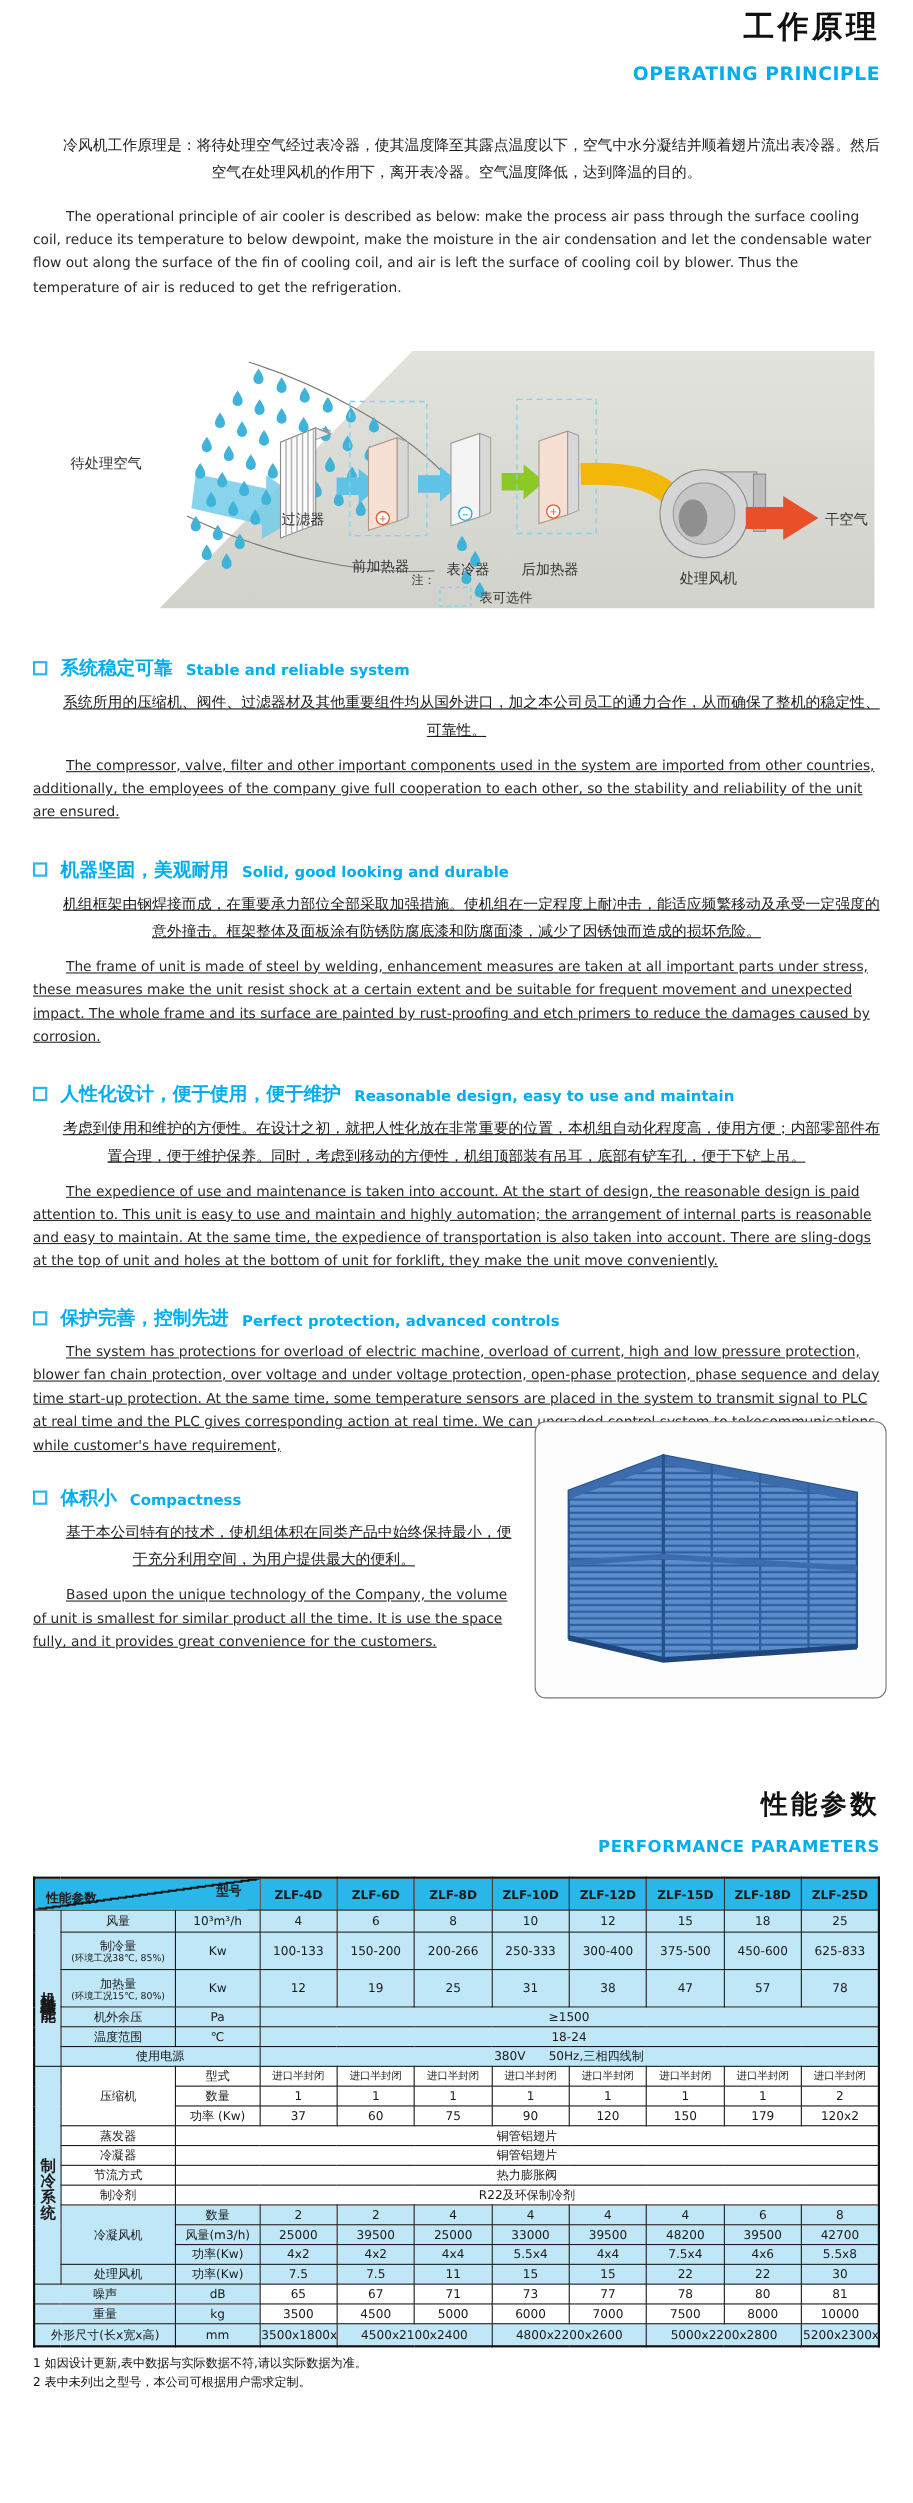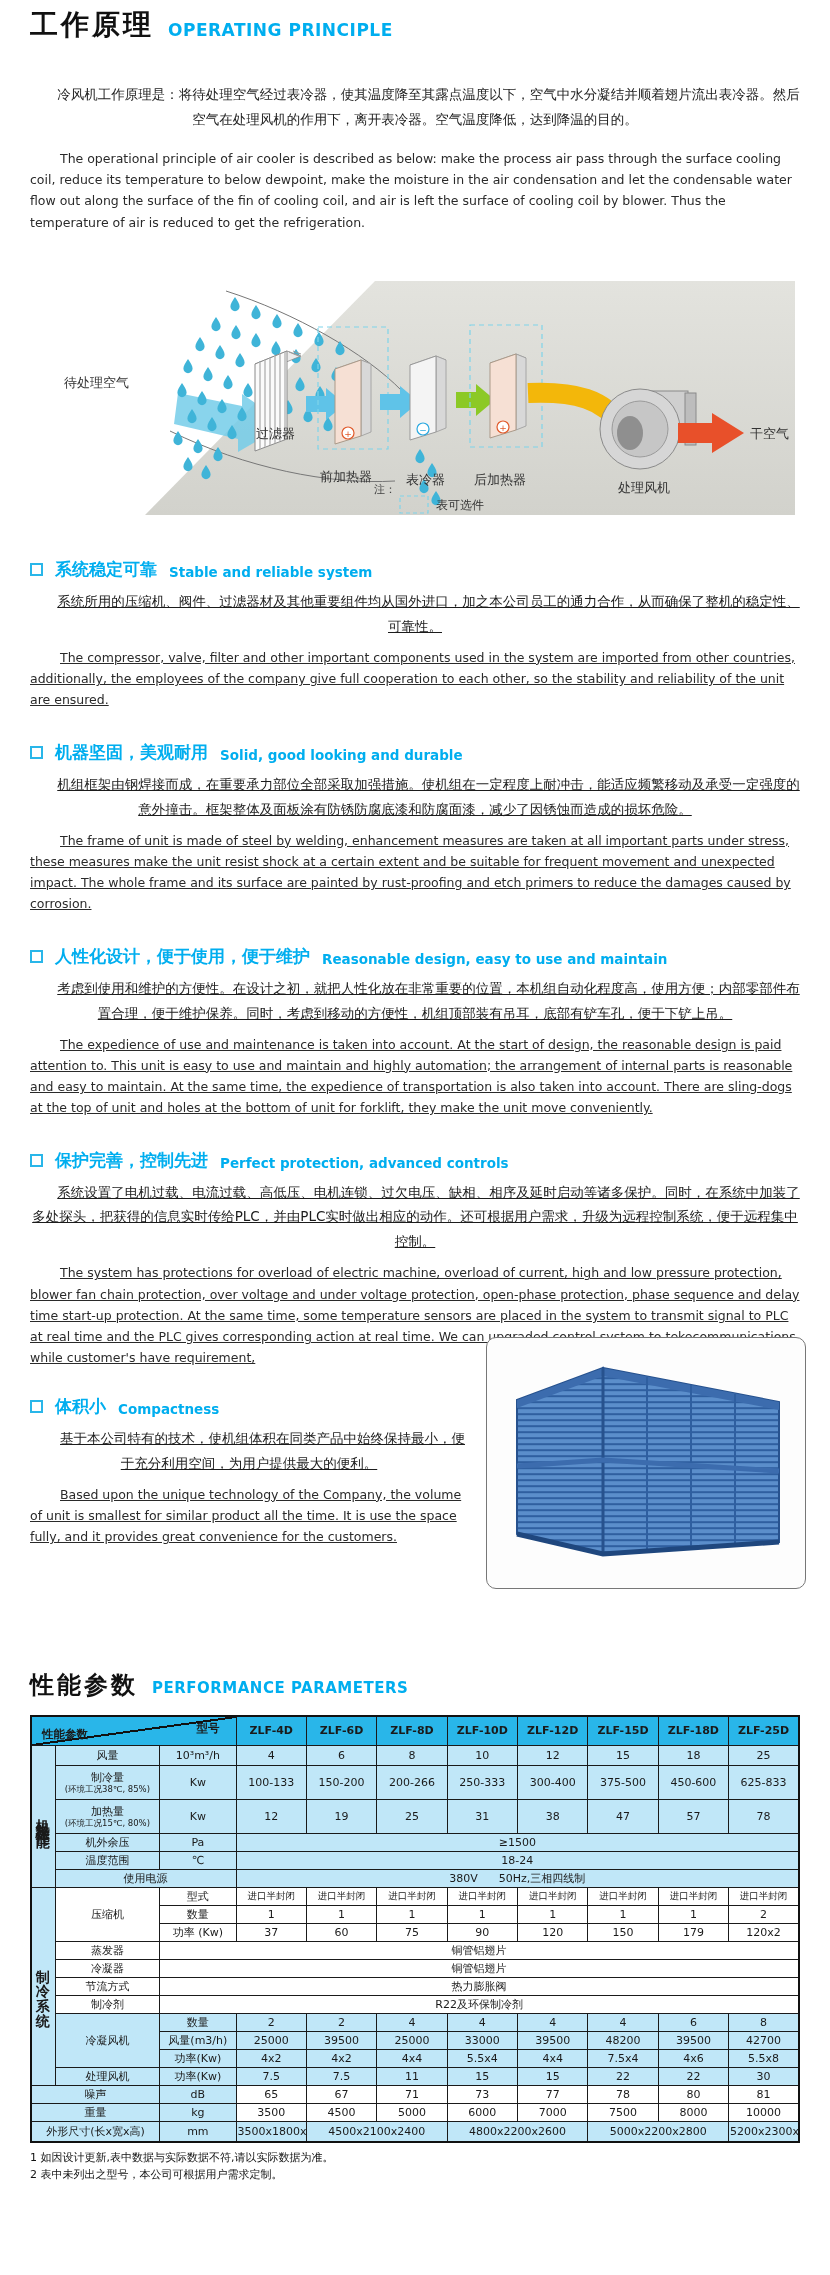--- a/index.html
+++ b/index.html
@@ -1,19 +1,19 @@
 <!DOCTYPE html>
 <html><head>
 <meta charset="utf-8">
 <style>
   html,body{margin:0;padding:0;background:#fff;}
   body{width:830px;height:2275px;overflow:hidden;font-family:"DejaVu Sans","Liberation Sans",sans-serif;color:#1a1a1a;}
   .page{padding:6px 30px 0 30px;width:770px;}
   
-  .h1row{display:flex;align-items:flex-end;gap:14px;}
+  .h1row{display:flex;align-items:flex-end;gap:14px;flex-direction:column;}
   .h1-cn{font-size:28px;font-weight:bold;letter-spacing:3px;color:#111;}
   .h1-en{font-size:17px;font-weight:bold;color:#00aeef;padding-bottom:4px;letter-spacing:.5px;}
   
   .cn-para{font-size:13.5px;line-height:1.85;text-indent:2em;color:#1c1c1c;margin:0;text-align:center;}
   .en-para{font-size:12.5px;line-height:1.7;text-indent:2.4em;color:#2a2a2a;margin:0;}
   .mt38{margin-top:38px;} .mt16{margin-top:16px;} .mt8{margin-top:8px;text-decoration:underline;}
   
   .diagram{margin-top:10px;position:relative;height:285px;}
   
   .feat-head{display:flex;align-items:flex-end;gap:12px;margin-top:30px;}
@@ -226,21 +226,20 @@
     <span class="feat-en">Reasonable design, easy to use and maintain</span>
   </div>
   <p class="cn-para mt8">考虑到使用和维护的方便性。在设计之初，就把人性化放在非常重要的位置，本机组自动化程度高，使用方便；内部零部件布置合理，便于维护保养。同时，考虑到移动的方便性，机组顶部装有吊耳，底部有铲车孔，便于下铲上吊。</p>
   <p class="en-para mt8">The expedience  of  use and  maintenance  is taken into  account. At the start  of design,  the reasonable  design is  paid attention to.  This unit is  easy to  use and  maintain and highly  automation;  the arrangement  of internal parts  is reasonable and easy to maintain. At the  same time, the expedience of  transportation is also taken  into account. There are sling-dogs at the top of unit and holes at the  bottom of unit for forklift, they  make the unit move conveniently.</p>
 
   <div class="feat-head">
     <span class="bullet"></span>
     <span class="feat-cn">保护完善，控制先进</span>
     <span class="feat-en">Perfect protection, advanced controls</span>
   </div>
-  <p class="cn-para mt8">系统设置了电机过载、电流过载、高低压、电机连锁、过欠电压、缺相、相序及延时启动等诸多保护。同时，在系统中加装了多处探头，把获得的信息实时传给PLC，并由PLC实时做出相应的动作。还可根据用户需求，升级为远程控制系统，便于远程集中控制。</p>
   <p class="en-para mt8">The  system   has   protections   for  overload   of   electric  machine,   overload   of   current,  high   and  low  pressure protection,  blower  fan  chain   protection,  over   voltage  and  under  voltage   protection,  open-phase   protection,  phase sequence  and delay time  start-up  protection. At the same  time, some  temperature  sensors  are  placed in the system to transmit  signal  to PLC  at  real  time  and the  PLC  gives  corresponding  action  at  real  time.  We  can upgraded  control system to tekecommunications   while  customer's  have requirement,</p>
 
   <div class="sec5">
     <div class="unit-photo">
       <svg width="318" height="250" viewBox="0 0 318 250">
         <defs>
           <pattern id="lv" width="6" height="6" patternUnits="userSpaceOnUse">
             <rect width="6" height="6" fill="#5b8ecb"></rect>
               <rect y="3.2" width="6" height="2" fill="#2f5fa0"></rect>
           </pattern>

